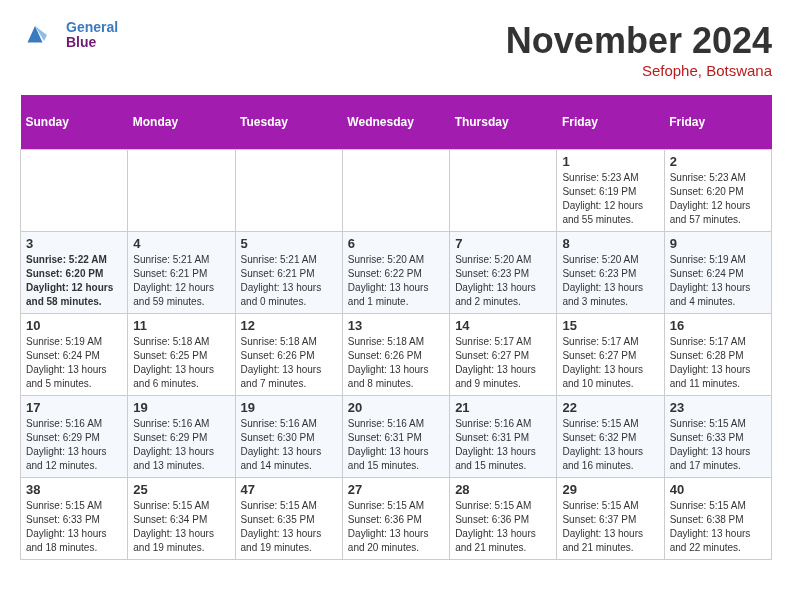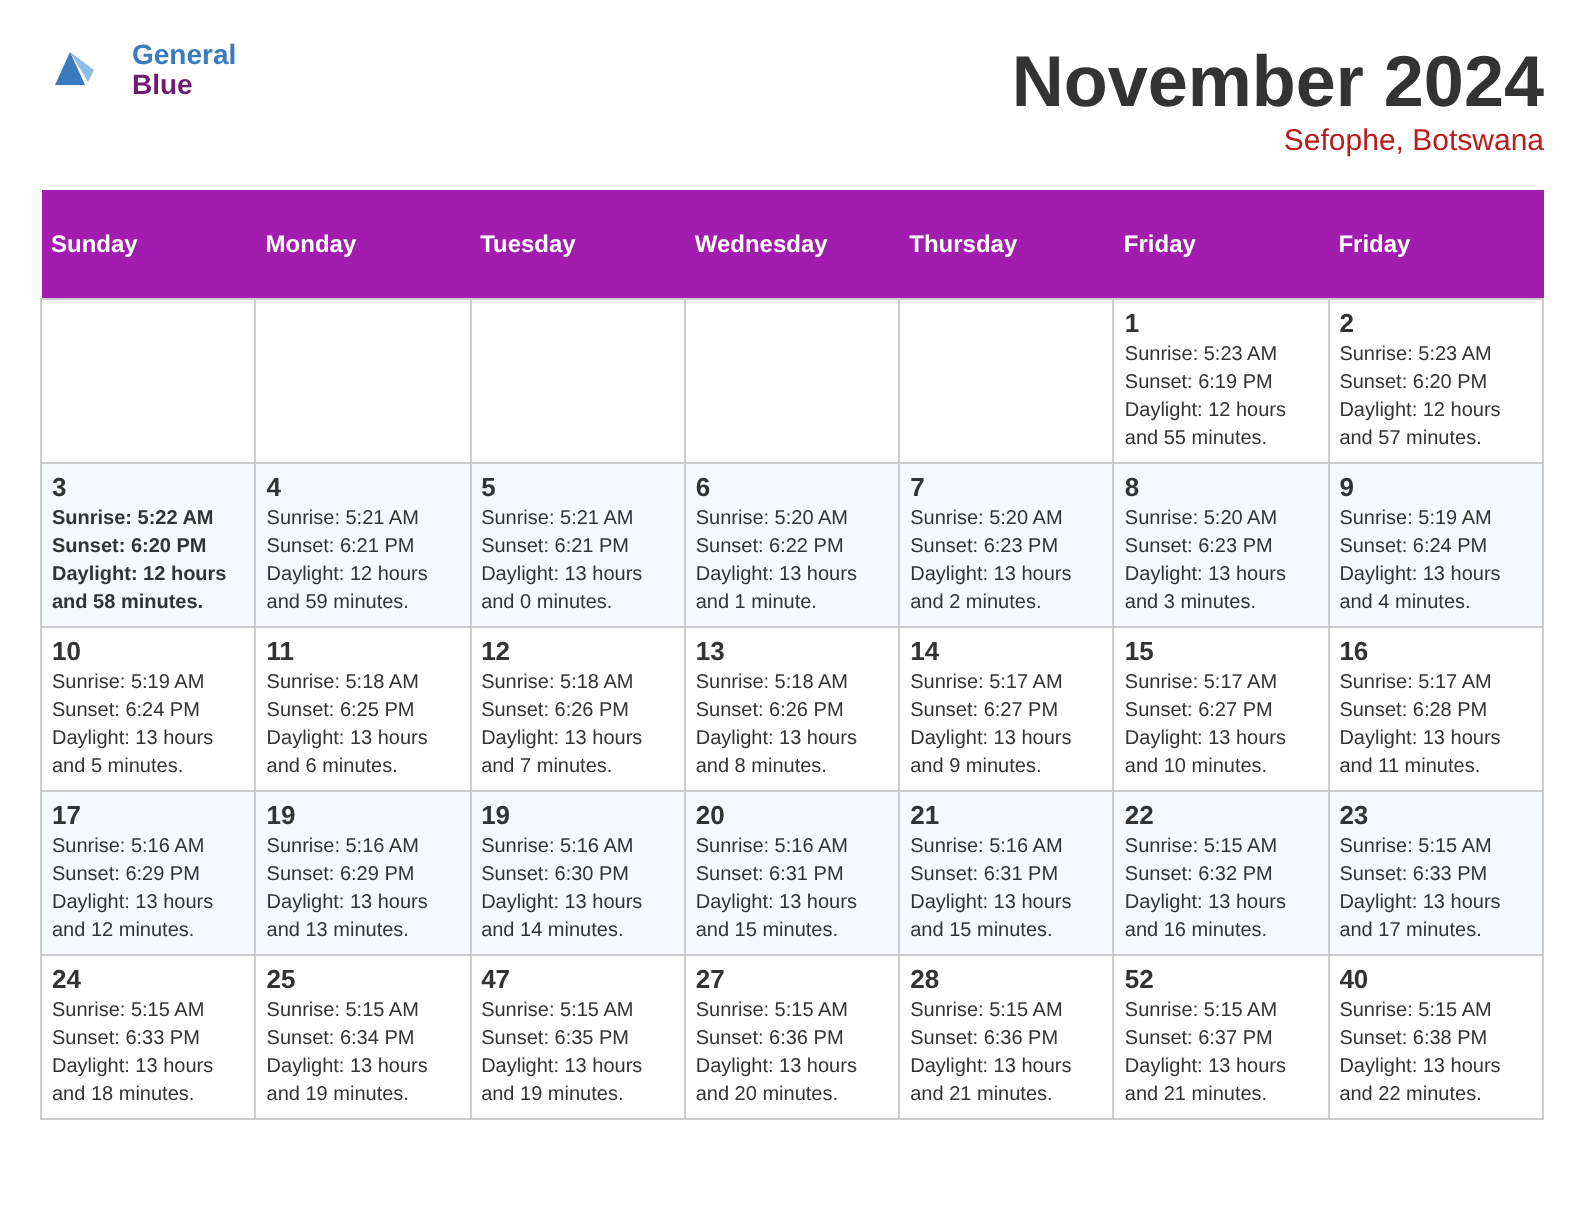--- a/index.html
+++ b/index.html
@@ -292,21 +292,21 @@
         <td>
           <div class="day-num">23</div>
           <div class="day-info" style="white-space: pre-line;">Sunrise: 5:15 AM
 Sunset: 6:33 PM
 Daylight: 13 hours
 and 17 minutes.</div>
         </td>
       </tr>
       <tr>
         <td>
-          <div class="day-num">24</div>
+          <div class="day-num">38</div>
           <div class="day-info" style="white-space: pre-line;">Sunrise: 5:15 AM
 Sunset: 6:33 PM
 Daylight: 13 hours
 and 18 minutes.</div>
         </td>
         <td>
           <div class="day-num">25</div>
           <div class="day-info" style="white-space: pre-line;">Sunrise: 5:15 AM
 Sunset: 6:34 PM
 Daylight: 13 hours
@@ -327,21 +327,21 @@
 and 20 minutes.</div>
         </td>
         <td>
           <div class="day-num">28</div>
           <div class="day-info" style="white-space: pre-line;">Sunrise: 5:15 AM
 Sunset: 6:36 PM
 Daylight: 13 hours
 and 21 minutes.</div>
         </td>
         <td>
-          <div class="day-num">52</div>
+          <div class="day-num">29</div>
           <div class="day-info" style="white-space: pre-line;">Sunrise: 5:15 AM
 Sunset: 6:37 PM
 Daylight: 13 hours
 and 21 minutes.</div>
         </td>
         <td>
           <div class="day-num">40</div>
           <div class="day-info" style="white-space: pre-line;">Sunrise: 5:15 AM
 Sunset: 6:38 PM
 Daylight: 13 hours

